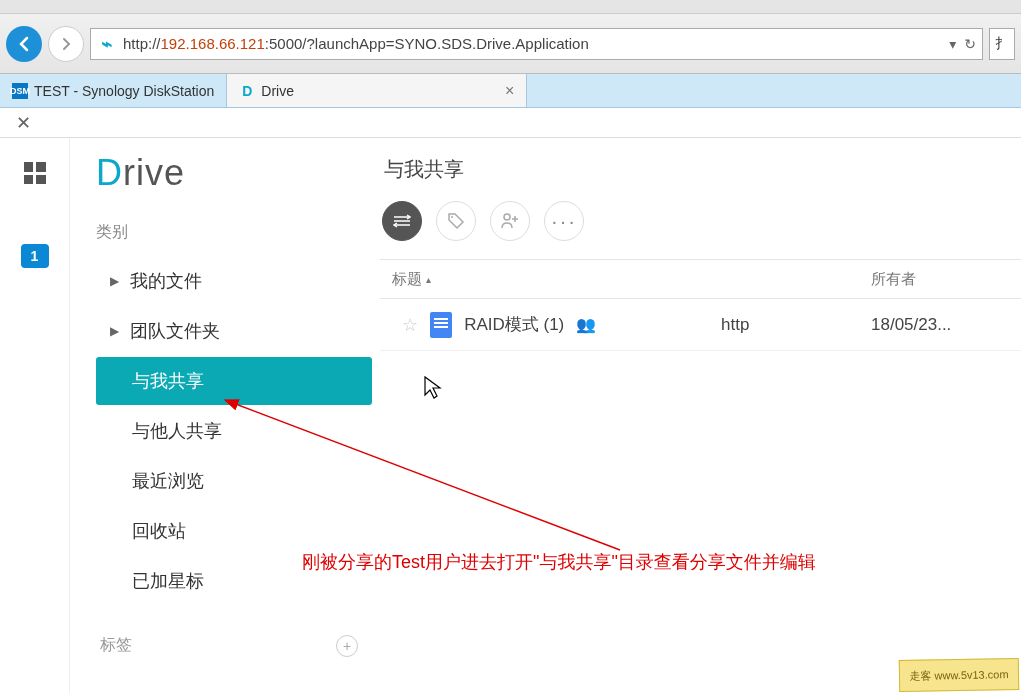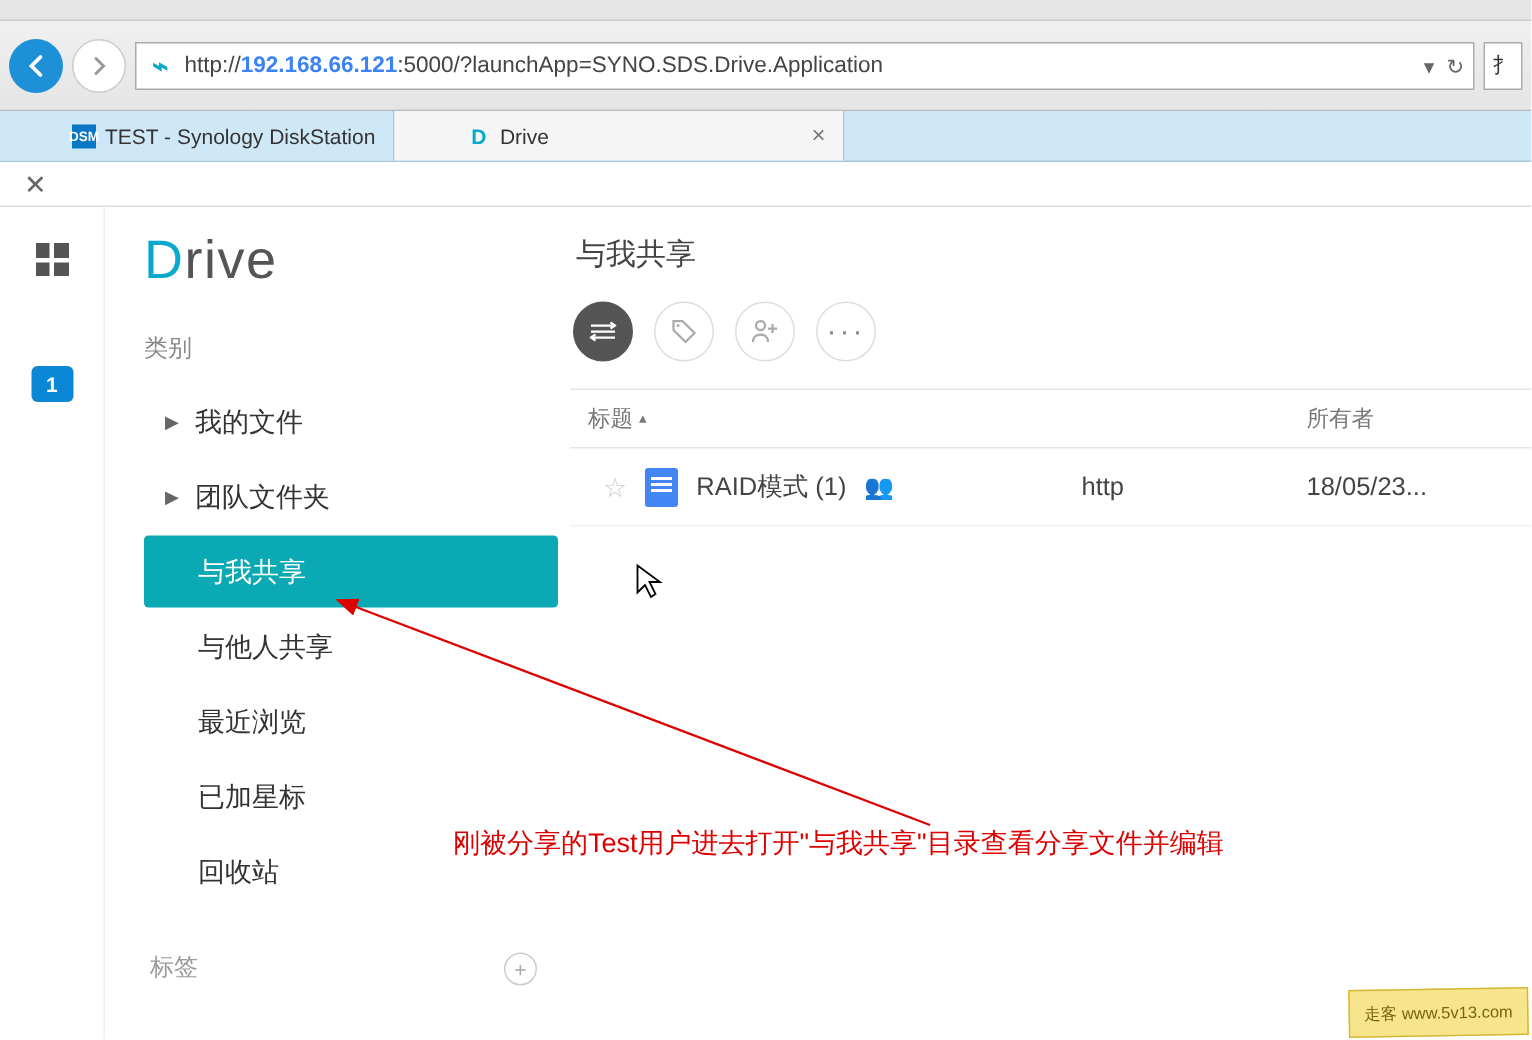--- a/index.html
+++ b/index.html
@@ -6,30 +6,30 @@
     body { width: 1021px; height: 693px; overflow: hidden; background: #fff; position: relative; }
 
     
     .browser-bar { height: 60px; background: linear-gradient(#f0f0f0, #e5e5e5); border-bottom: 1px solid #bbb; display: flex; align-items: center; padding: 0 6px; gap: 6px; }
     .browser-bar-top { height: 14px; background: #e5e5e5; border-bottom: 1px solid #ccc; }
     .nav-btn { width: 36px; height: 36px; border-radius: 50%; display: flex; align-items: center; justify-content: center; }
     .nav-back { background: #1e90d8; color: #fff; font-size: 22px; }
     .nav-fwd { background: #fff; border: 1px solid #ccc; color: #888; font-size: 18px; }
     .url-bar { flex: 1; height: 32px; background: #fff; border: 1px solid #aaa; display: flex; align-items: center; padding: 0 6px; gap: 6px; font-size: 15px; color: #444; }
     .url-icon { width: 20px; height: 20px; display: flex; align-items: center; justify-content: center; color: #0aa9cc; font-weight: bold; font-size: 18px; }
-    .url-text .ip { font-weight: bold; color: #3b82f6; }
+    .url-text .ip { font-weight: normal; color: #c2410c; }
     .url-controls { display: flex; gap: 8px; color: #666; font-size: 14px; }
     .ext-btn { width: 26px; height: 32px; background: #fff; border: 1px solid #aaa; display: flex; align-items: center; justify-content: center; font-size: 14px; color: #333; }
 
     
     .tab-strip { height: 34px; background: #cfe8f7; display: flex; border-bottom: 1px solid #a6c7dc; }
     .tab { display: flex; align-items: center; gap: 6px; padding: 0 12px; font-size: 14px; border-right: 1px solid #a6c7dc; color: #333; position: relative; }
     .tab.inactive { background: #cfe8f7; }
     .tab.active { background: #f5f5f5; }
-    .tab-favicon { width: 16px; height: 16px; display: flex; align-items: center; justify-content: center; font-size: 12px; margin-left: 36px; }
+    .tab-favicon { width: 16px; height: 16px; display: flex; align-items: center; justify-content: center; font-size: 12px; }
     .tab-favicon.dsm { background: #0a77c4; color: #fff; font-size: 9px; font-weight: bold; padding: 1px; }
     .tab-favicon.drive { color: #0aa9cc; font-weight: bold; font-size: 14px; }
     .tab-close { color: #777; font-size: 16px; margin-left: 18px; }
 
     
     .app-closebar { height: 30px; background: #fff; border-bottom: 1px solid #ddd; display: flex; align-items: center; padding: 0 16px; color: #666; font-size: 18px; }
 
     
     .app { display: flex; height: calc(693px - 14px - 60px - 34px - 30px); background: #fff; }
     .rail { width: 70px; border-right: 1px solid #eee; display: flex; flex-direction: column; align-items: center; padding-top: 24px; gap: 60px; }
@@ -151,24 +151,24 @@
     <div class="nav-item active plain">
       <span>与我共享</span>
     </div>
     <div class="nav-item plain">
       <span>与他人共享</span>
     </div>
     <div class="nav-item plain">
       <span>最近浏览</span>
     </div>
     <div class="nav-item plain">
+      <span>回收站</span>
+    </div>
+    <div class="nav-item plain">
       <span>已加星标</span>
-    </div>
-    <div class="nav-item plain">
-      <span>回收站</span>
     </div>
 
     <div class="tags-row">
       <span>标签</span>
       <span class="plus-circle">+</span>
     </div>
   </div>
 
   <div class="content">
     <div class="content-title">与我共享</div>

